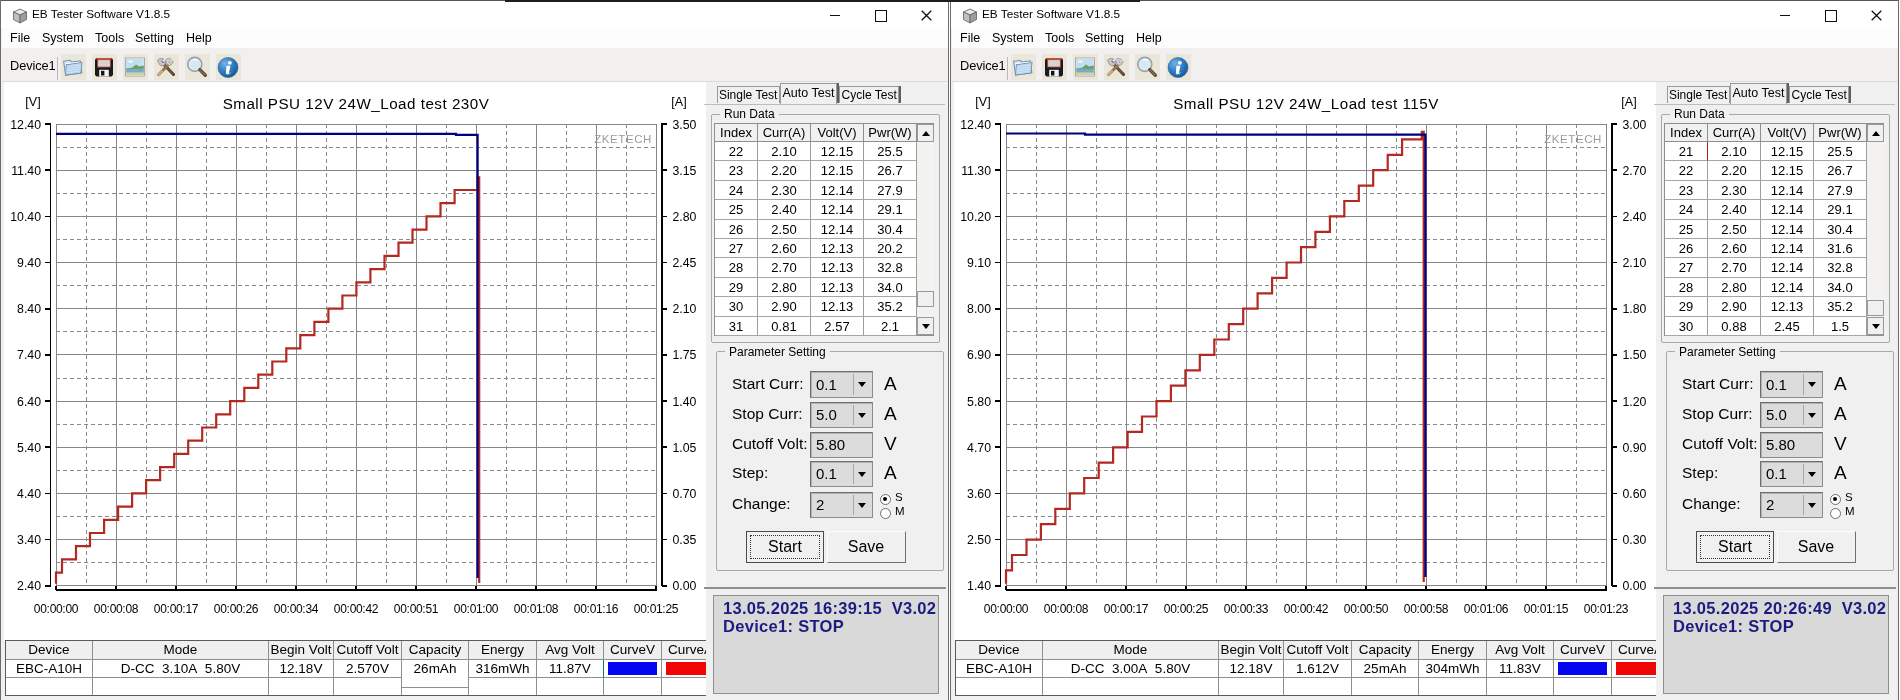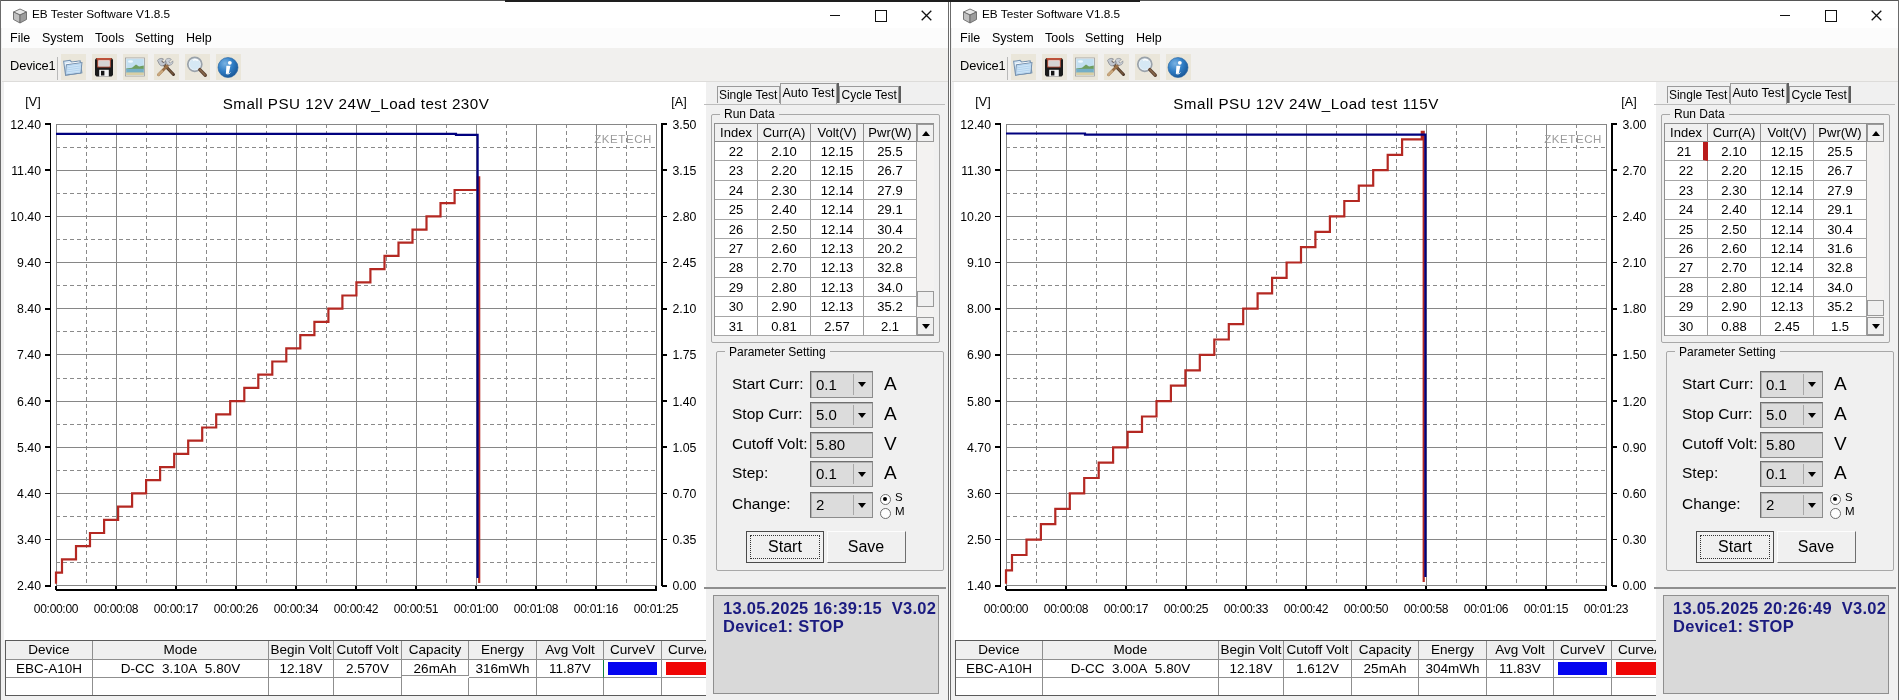--- a/index.html
+++ b/index.html
@@ -326,21 +326,21 @@
         <div style="position:absolute;left:328px;top:0;width:68px;height:19.4px;background:#efefef;border-right:1px solid #8f8f8f;border-bottom:1px solid #8f8f8f;box-sizing:border-box;text-align:center;line-height:18px;font-size:13.5px;">Cutoff Volt</div>
         <div style="position:absolute;left:396px;top:0;width:67px;height:19.4px;background:#efefef;border-right:1px solid #8f8f8f;border-bottom:1px solid #8f8f8f;box-sizing:border-box;text-align:center;line-height:18px;font-size:13.5px;">Capacity</div>
         <div style="position:absolute;left:463px;top:0;width:68px;height:19.4px;background:#efefef;border-right:1px solid #8f8f8f;border-bottom:1px solid #8f8f8f;box-sizing:border-box;text-align:center;line-height:18px;font-size:13.5px;">Energy</div>
         <div style="position:absolute;left:531px;top:0;width:67px;height:19.4px;background:#efefef;border-right:1px solid #8f8f8f;border-bottom:1px solid #8f8f8f;box-sizing:border-box;text-align:center;line-height:18px;font-size:13.5px;">Avg Volt</div>
         <div style="position:absolute;left:598px;top:0;width:58px;height:19.4px;background:#efefef;border-right:1px solid #8f8f8f;border-bottom:1px solid #8f8f8f;box-sizing:border-box;text-align:center;line-height:18px;font-size:13.5px;">CurveV</div>
         <div style="position:absolute;left:656px;top:0;width:58px;height:19.4px;background:#efefef;border-right:1px solid #8f8f8f;border-bottom:1px solid #8f8f8f;box-sizing:border-box;text-align:center;line-height:18px;font-size:13.5px;">CurveA</div>
         <div style="position:absolute;left:0px;top:19.4px;width:87px;height:17.8px;border-right:1px solid #8f8f8f;border-bottom:1px solid #8f8f8f;box-sizing:border-box;text-align:center;line-height:17px;font-size:13.5px;">EBC-A10H</div>
         <div style="position:absolute;left:87px;top:19.4px;width:176px;height:17.8px;border-right:1px solid #8f8f8f;border-bottom:1px solid #8f8f8f;box-sizing:border-box;text-align:center;line-height:17px;font-size:13.5px;">D-CC&nbsp; 3.10A&nbsp; 5.80V</div>
         <div style="position:absolute;left:263px;top:19.4px;width:65px;height:17.8px;border-right:1px solid #8f8f8f;border-bottom:1px solid #8f8f8f;box-sizing:border-box;text-align:center;line-height:17px;font-size:13.5px;">12.18V</div>
         <div style="position:absolute;left:328px;top:19.4px;width:68px;height:17.8px;border-right:1px solid #8f8f8f;border-bottom:1px solid #8f8f8f;box-sizing:border-box;text-align:center;line-height:17px;font-size:13.5px;">2.570V</div>
-        <div style="position:absolute;left:396px;top:19.4px;width:67px;height:16px;border-right:1px solid #8f8f8f;border-bottom:1px solid #8f8f8f;box-sizing:border-box;text-align:center;line-height:17px;font-size:13.5px;">26mAh</div>
+        <div style="position:absolute;left:396px;top:19.4px;width:67px;height:28px;border-right:1px solid #8f8f8f;border-bottom:1px solid #8f8f8f;box-sizing:border-box;text-align:center;line-height:17px;font-size:13.5px;">26mAh</div>
         <div style="position:absolute;left:463px;top:19.4px;width:68px;height:17.8px;border-right:1px solid #8f8f8f;border-bottom:1px solid #8f8f8f;box-sizing:border-box;text-align:center;line-height:17px;font-size:13.5px;">316mWh</div>
         <div style="position:absolute;left:531px;top:19.4px;width:67px;height:17.8px;border-right:1px solid #15803d;border-bottom:1px solid #8f8f8f;box-sizing:border-box;text-align:center;line-height:17px;font-size:13.5px;">11.87V</div>
         <div style="position:absolute;left:598px;top:19.4px;width:58px;height:17.8px;border-right:1px solid #8f8f8f;border-bottom:1px solid #8f8f8f;box-sizing:border-box;text-align:center;line-height:17px;font-size:13.5px;">
           <div style="position:absolute;left:4px;top:2px;right:4px;bottom:2px;background:#0505f0;"></div>
         </div>
         <div style="position:absolute;left:656px;top:19.4px;width:58px;height:17.8px;border-right:1px solid #8f8f8f;border-bottom:1px solid #8f8f8f;box-sizing:border-box;text-align:center;line-height:17px;font-size:13.5px;">
           <div style="position:absolute;left:4px;top:2px;right:4px;bottom:2px;background:#f00505;"></div>
         </div>
         <div style="position:absolute;left:0px;top:37.2px;width:87px;height:17px;border-right:1px solid #8f8f8f;box-sizing:border-box;"></div>
         <div style="position:absolute;left:87px;top:37.2px;width:176px;height:17px;border-right:1px solid #8f8f8f;box-sizing:border-box;"></div>
@@ -569,21 +569,21 @@
     <div style="position:absolute;left:838.2px;top:85.7px;width:60px;height:17.8px;background:#f0f0f0;border:1px solid #9a9a9a;border-bottom:none;box-sizing:border-box;text-align:center;font-size:12px;line-height:17px;white-space:nowrap;">Cycle Test</div>
     <div style="position:absolute;left:898.2px;top:85.7px;width:2px;height:17.8px;background:#5e5e5e;"></div>
     <div style="position:absolute;left:703px;top:103.5px;width:241px;height:1px;background:#bdbdbd;"></div>
     <div style="position:absolute;left:710px;top:114px;width:227px;height:227px;border:1px solid #a8a8a8;border-radius:2px;"></div>
     <div style="position:absolute;left:719px;top:107px;background:#f0f0f0;padding:0 4px;font-size:12px;">Run Data</div>
     <div style="position:absolute;left:713px;top:123px;width:220px;height:213px;background:#fff;border:1px solid #8f8f8f;box-sizing:border-box;">
       <div style="position:absolute;left:0px;top:0;width:43px;height:18px;background:#f0f0f0;border-right:1px solid #8f8f8f;border-bottom:1px solid #8f8f8f;box-sizing:border-box;text-align:center;line-height:17px;font-size:13px;">Index</div>
       <div style="position:absolute;left:43px;top:0;width:53px;height:18px;background:#f0f0f0;border-right:1px solid #8f8f8f;border-bottom:1px solid #8f8f8f;box-sizing:border-box;text-align:center;line-height:17px;font-size:13px;">Curr(A)</div>
       <div style="position:absolute;left:96px;top:0;width:53px;height:18px;background:#f0f0f0;border-right:1px solid #8f8f8f;border-bottom:1px solid #8f8f8f;box-sizing:border-box;text-align:center;line-height:17px;font-size:13px;">Volt(V)</div>
       <div style="position:absolute;left:149px;top:0;width:53px;height:18px;background:#f0f0f0;border-right:1px solid #8f8f8f;border-bottom:1px solid #8f8f8f;box-sizing:border-box;text-align:center;line-height:17px;font-size:13px;">Pwr(W)</div>
-      <div style="position:absolute;left:0px;top:18.0px;width:43px;height:19.4px;border-right:5px solid #b91c1c;border-bottom:1px solid #a6a6a6;box-sizing:border-box;text-align:center;line-height:19px;font-size:13px;">21</div>
+      <div style="position:absolute;left:0px;top:18.0px;width:43px;height:19.4px;border-right:1px solid #b91c1c;border-bottom:1px solid #a6a6a6;box-sizing:border-box;text-align:center;line-height:19px;font-size:13px;">21</div>
       <div style="position:absolute;left:43px;top:18.0px;width:53px;height:19.4px;border-right:1px solid #9d9d9d;border-bottom:1px solid #a6a6a6;box-sizing:border-box;text-align:center;line-height:19px;font-size:13px;">2.10</div>
       <div style="position:absolute;left:96px;top:18.0px;width:53px;height:19.4px;border-right:1px solid #9d9d9d;border-bottom:1px solid #a6a6a6;box-sizing:border-box;text-align:center;line-height:19px;font-size:13px;">12.15</div>
       <div style="position:absolute;left:149px;top:18.0px;width:53px;height:19.4px;border-right:1px solid #9d9d9d;border-bottom:1px solid #a6a6a6;box-sizing:border-box;text-align:center;line-height:19px;font-size:13px;">25.5</div>
       <div style="position:absolute;left:0px;top:37.4px;width:43px;height:19.4px;border-right:1px solid #9d9d9d;border-bottom:1px solid #a6a6a6;box-sizing:border-box;text-align:center;line-height:19px;font-size:13px;">22</div>
       <div style="position:absolute;left:43px;top:37.4px;width:53px;height:19.4px;border-right:1px solid #9d9d9d;border-bottom:1px solid #a6a6a6;box-sizing:border-box;text-align:center;line-height:19px;font-size:13px;">2.20</div>
       <div style="position:absolute;left:96px;top:37.4px;width:53px;height:19.4px;border-right:1px solid #9d9d9d;border-bottom:1px solid #a6a6a6;box-sizing:border-box;text-align:center;line-height:19px;font-size:13px;">12.15</div>
       <div style="position:absolute;left:149px;top:37.4px;width:53px;height:19.4px;border-right:1px solid #9d9d9d;border-bottom:1px solid #a6a6a6;box-sizing:border-box;text-align:center;line-height:19px;font-size:13px;">26.7</div>
       <div style="position:absolute;left:0px;top:56.8px;width:43px;height:19.4px;border-right:1px solid #9d9d9d;border-bottom:1px solid #a6a6a6;box-sizing:border-box;text-align:center;line-height:19px;font-size:13px;">23</div>
       <div style="position:absolute;left:43px;top:56.8px;width:53px;height:19.4px;border-right:1px solid #9d9d9d;border-bottom:1px solid #a6a6a6;box-sizing:border-box;text-align:center;line-height:19px;font-size:13px;">2.30</div>
       <div style="position:absolute;left:96px;top:56.8px;width:53px;height:19.4px;border-right:1px solid #9d9d9d;border-bottom:1px solid #a6a6a6;box-sizing:border-box;text-align:center;line-height:19px;font-size:13px;">12.14</div>

